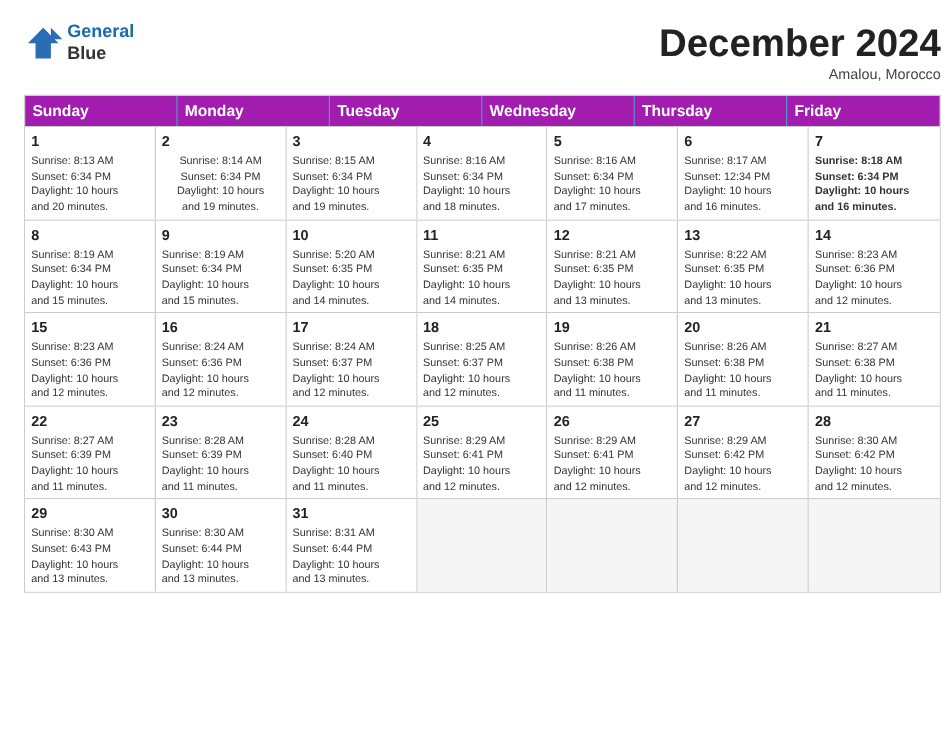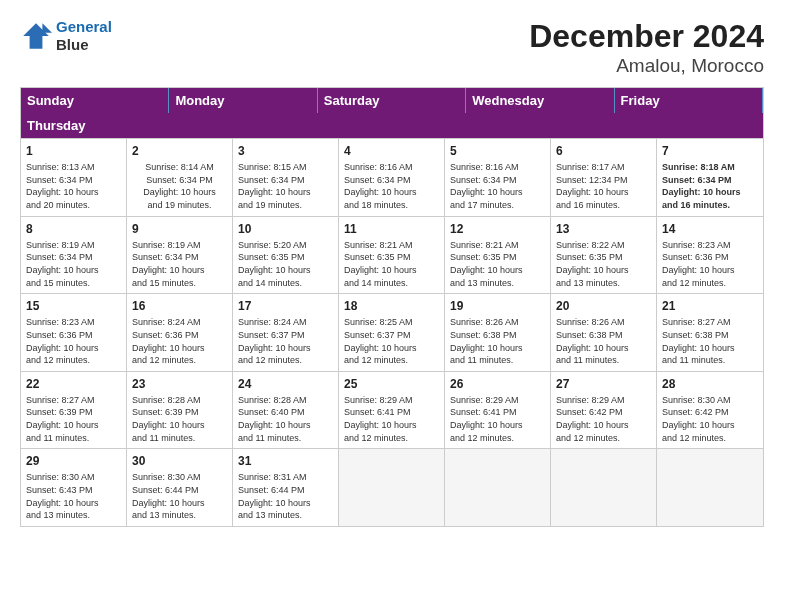--- a/index.html
+++ b/index.html
@@ -6,21 +6,21 @@
     body {
       width: 792px;
       height: 612px;
       font-family: Arial, sans-serif;
       background: #fff;
       overflow: hidden;
     }
     .page {
       width: 792px;
       height: 452px;
-      padding: 18px 28px 10px 20px;
+      padding: 18px 8px 10px 20px;
       display: flex;
       flex-direction: column;
     }
     .header {
       display: flex;
       justify-content: space-between;
       align-items: flex-start;
       margin-bottom: 10px;
     }
     .logo {
@@ -42,33 +42,33 @@
     .title-area {
       text-align: right;
       margin-left: 39px;
     }
     .main-title {
       font-size: 32px;
       font-weight: bold;
       color: #222;
     }
     .subtitle {
-      font-size: 19px;
+      font-size: 12px;
       color: #444;
     }
     .calendar {
       flex: 1;
       display: flex;
       flex-direction: column;
       border: 1px solid #ccc;
     }
     .cal-header {
       display: grid;
-      grid-template-columns: repeat(5, 1fr);
-      background: #701a75;
+      grid-template-columns: repeat(6, 1fr);
+      background: #a21caf;
     }
     .cal-header-cell {
       color: #fff;
       font-size: 13px;
       font-weight: bold;
       padding: 5px 6px;
       text-align: left;
       border-right: 1px solid #5590c8;
     }
     .cal-header-cell:last-child { border-right: none; }
@@ -126,24 +126,24 @@
     <div class="title-area">
       <div class="main-title">December 2024</div>
       <div class="subtitle">Amalou, Morocco</div>
     </div>
   </div>
 
   <div class="calendar">
     <div class="cal-header" id="cal-header">
         <div class="cal-header-cell">Sunday</div>
         <div class="cal-header-cell">Monday</div>
-        <div class="cal-header-cell">Saturday</div>
+        <div class="cal-header-cell">Tuesday</div>
         <div class="cal-header-cell">Wednesday</div>
+        <div class="cal-header-cell">Thursday</div>
         <div class="cal-header-cell">Friday</div>
-        <div class="cal-header-cell">Thursday</div>
       </div>
     <div class="cal-body" id="cal-body">
         <div class="cal-row">
           <div class="cal-cell">
             <span class="day-num">1</span>
             <div class="info" style="white-space: pre-line;">Sunrise: 8:13 AM
 Sunset: 6:34 PM
 Daylight: 10 hours
 and 20 minutes.</div>
           </div>

